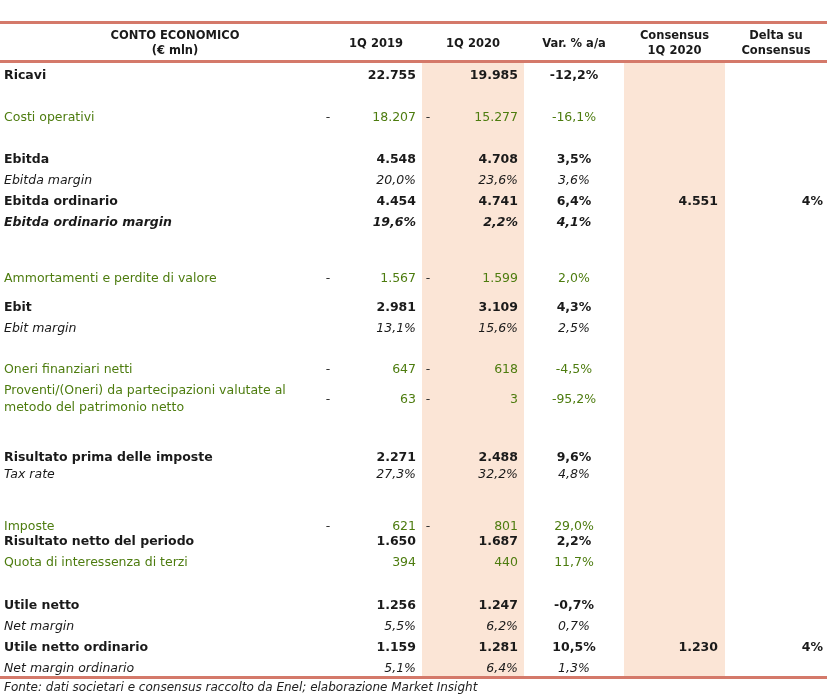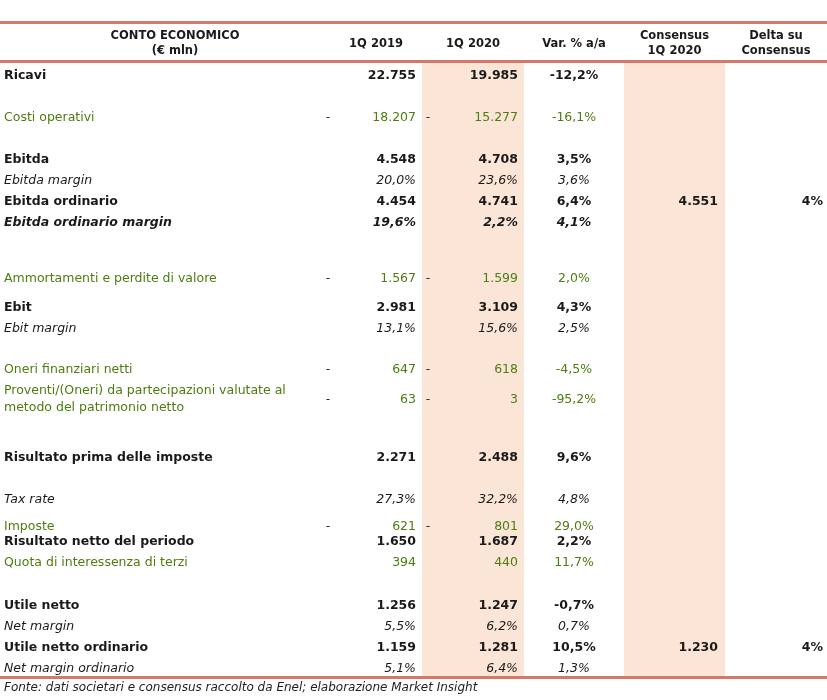--- a/index.html
+++ b/index.html
@@ -192,21 +192,21 @@
     <div class="row plain" style="top: 467px; margin-top: 48px;">
       <div class="cell lbl">Imposte</div>
       <div class="cell v2019">621</div>
       <div class="cell v2020">801</div>
       <div class="cell var">29,0%</div>
       <div class="cell cons"></div>
       <div class="cell delta"></div>
       <div class="cell dash1">-</div>
       <div class="cell dash2">-</div>
     </div>
-    <div class="row italic" style="top: 488px; padding-left: 12px;">
+    <div class="row italic" style="top: 463px; padding-left: 12px;">
       <div class="cell lbl">Tax rate</div>
       <div class="cell v2019">27,3%</div>
       <div class="cell v2020">32,2%</div>
       <div class="cell var">4,8%</div>
       <div class="cell cons"></div>
       <div class="cell delta"></div>
     </div>
     <div class="row bold" style="top: 530px;">
       <div class="cell lbl">Risultato netto del periodo</div>
       <div class="cell v2019">1.650</div>

